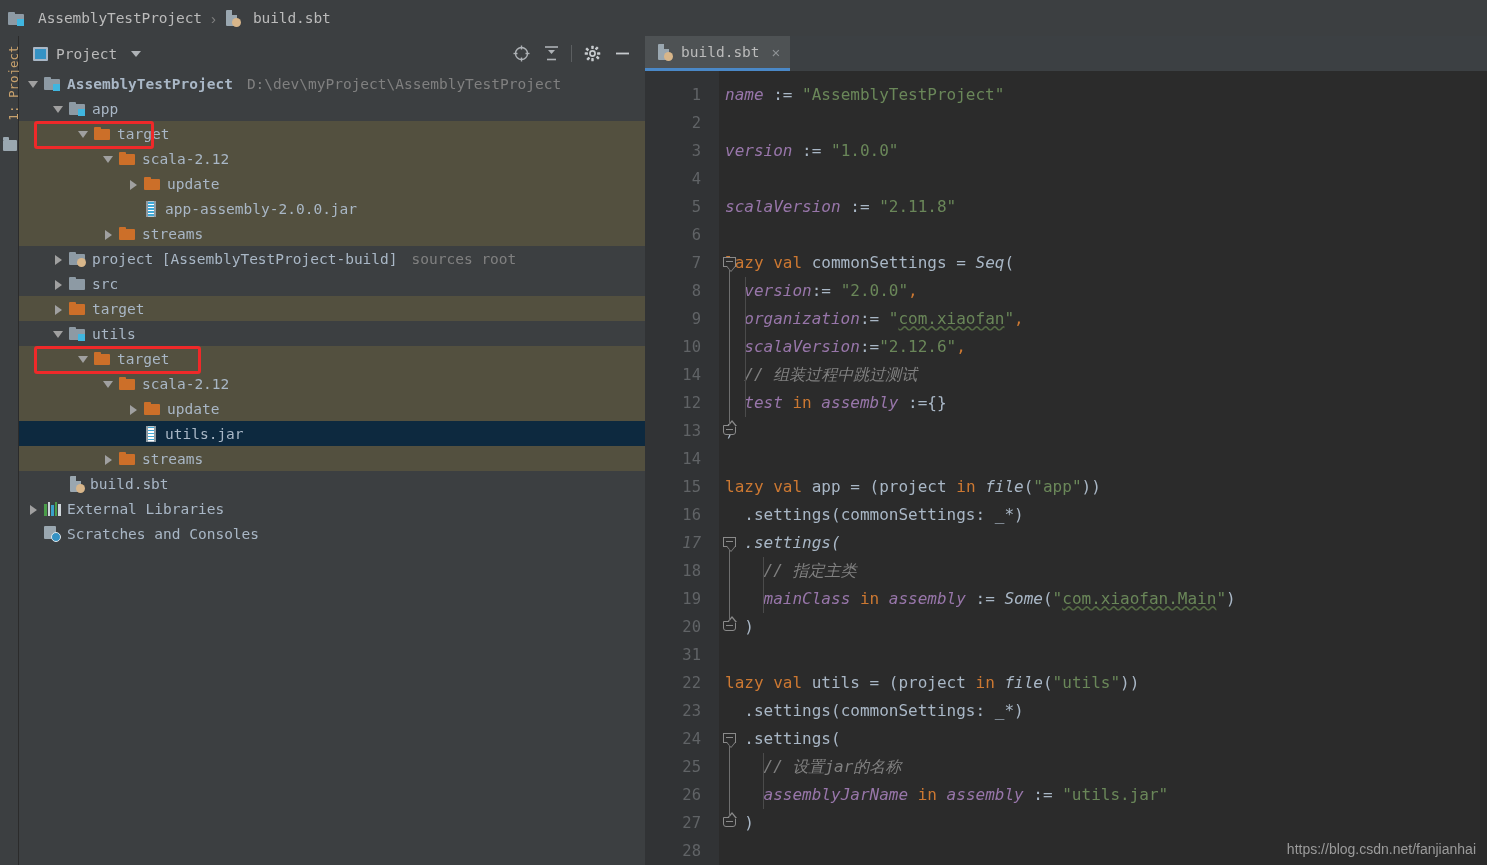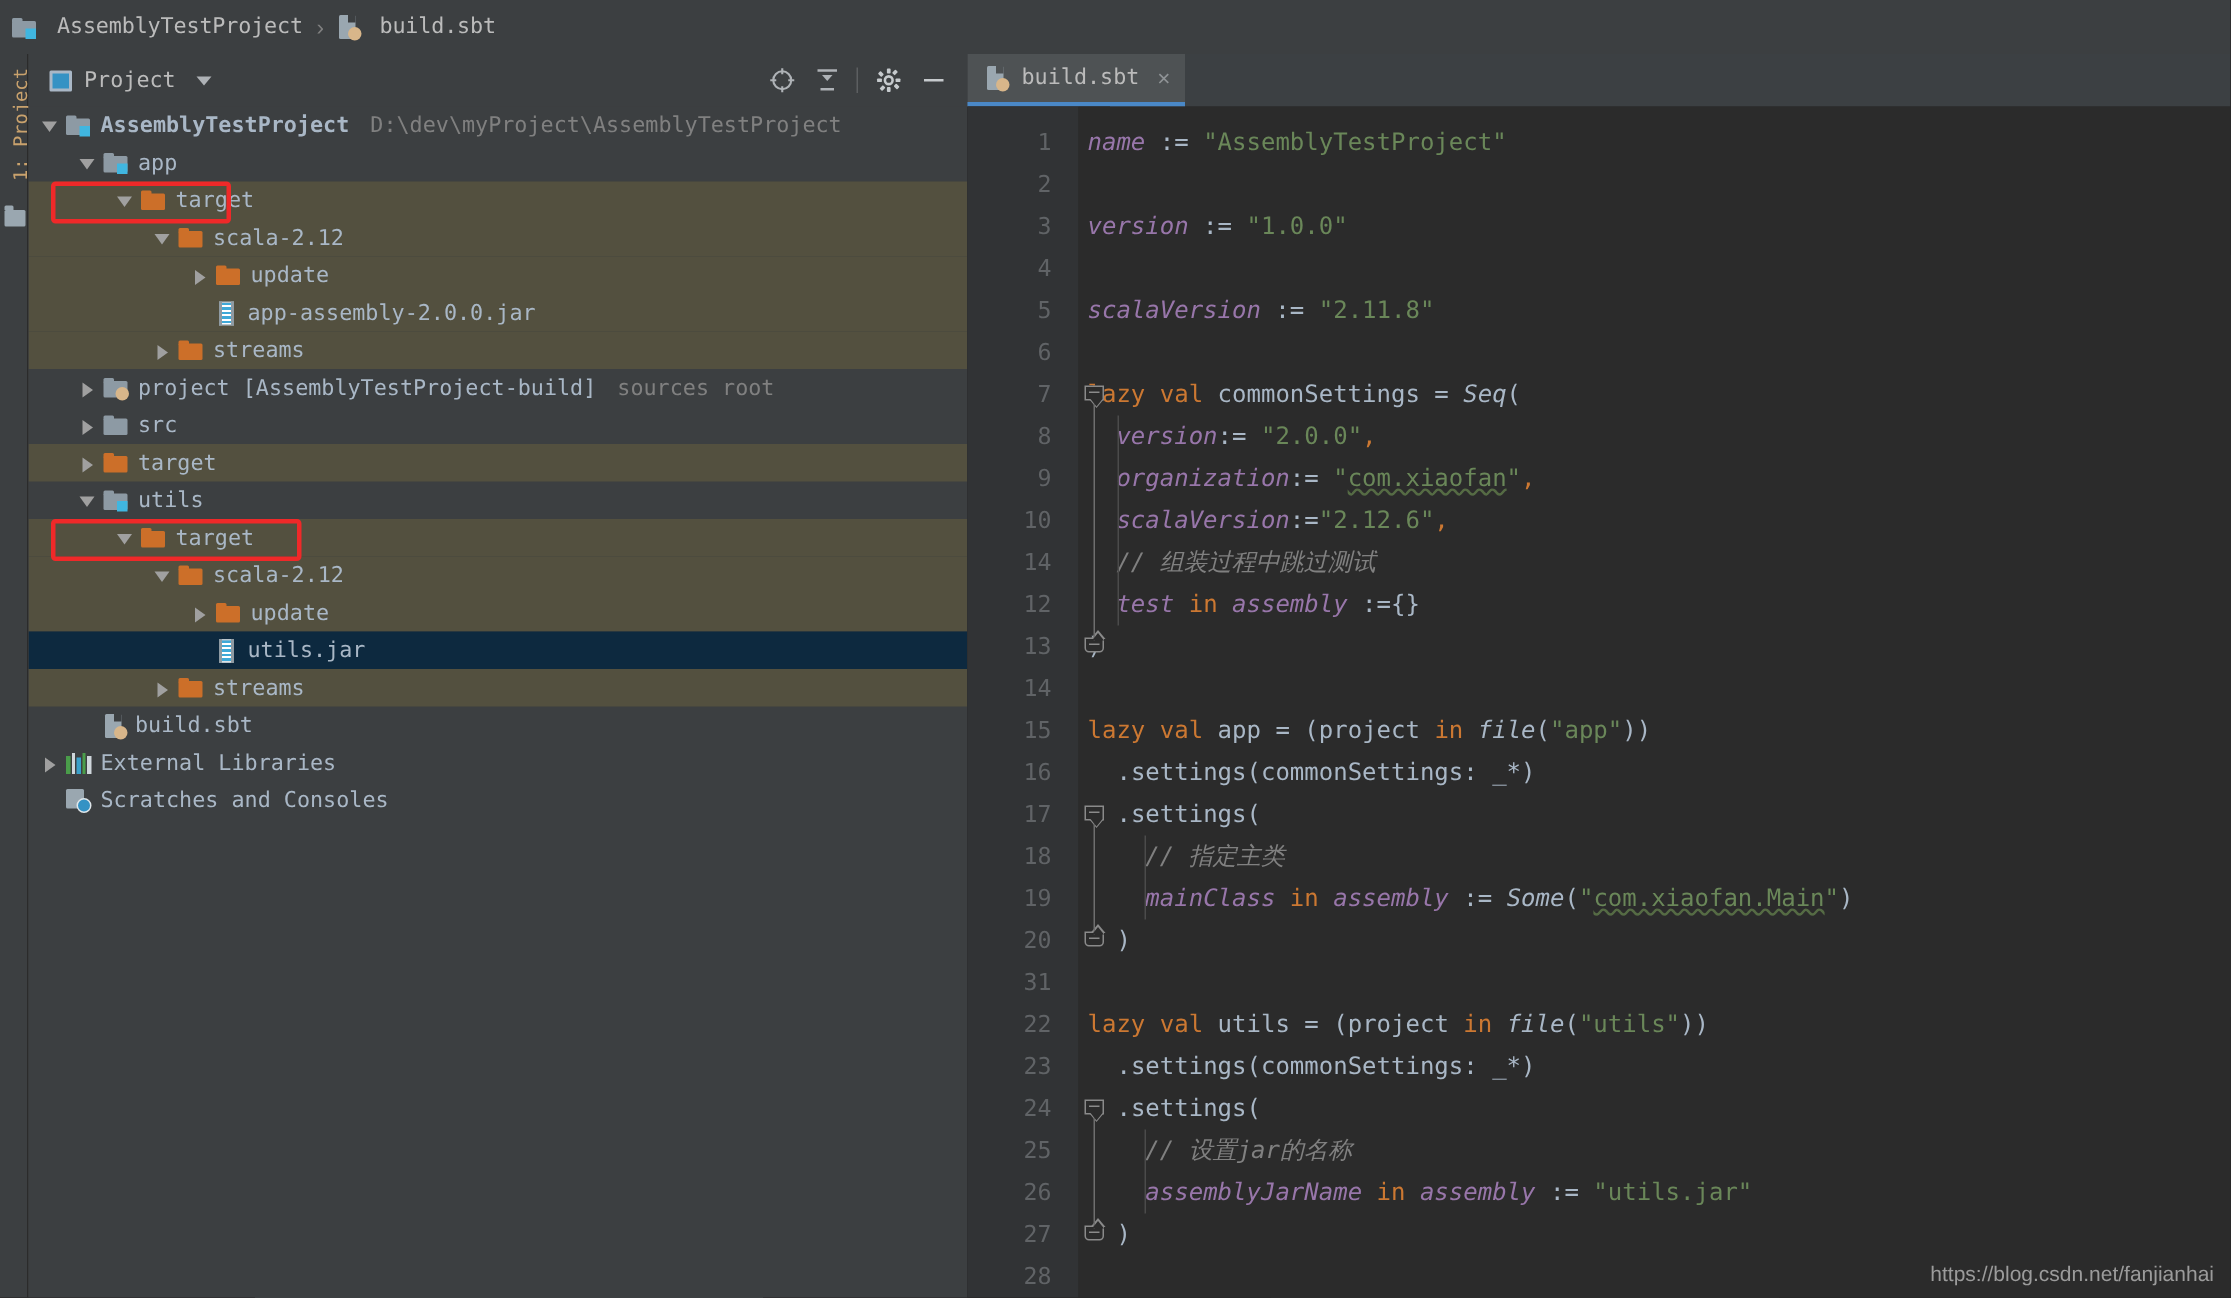--- a/index.html
+++ b/index.html
@@ -509,21 +509,21 @@
         <div class="code-row" style="position: absolute; left: 0px; top: 290px; width: 842px;"><span class="ln">14</span><span class="code-text"><span class="cmt">  // 组装过程中跳过测试</span></span></div>
         <div class="code-row" style="position: absolute; left: 0px; top: 318px; width: 842px;"><span class="ln">12</span><span class="code-text"><span class="plain"> </span><span class="plain"> </span><span class="ident">test</span><span class="plain"> </span><span class="k">in</span><span class="plain"> </span><span class="ident">assembly</span><span class="plain"> </span><span class="plain">:</span><span class="plain">=</span><span class="plain">{</span><span class="plain">}</span></span></div>
         <div class="code-row" style="position: absolute; left: 0px; top: 346px; width: 842px;"><span class="ln">13</span><span class="code-text"><span class="plain">)</span></span></div>
         <div class="fold close" style="top: 354px;">
           <span class="shape"></span>
           <span class="minus"></span>
         </div>
         <div class="code-row" style="position: absolute; left: 0px; top: 374px; width: 842px;"><span class="ln">14</span><span class="code-text"></span></div>
         <div class="code-row" style="position: absolute; left: 0px; top: 402px; width: 842px;"><span class="ln">15</span><span class="code-text"><span class="k">lazy</span><span class="plain"> </span><span class="k">val</span><span class="plain"> </span><span class="plain">app</span><span class="plain"> </span><span class="plain">=</span><span class="plain"> </span><span class="plain">(</span><span class="plain">project</span><span class="plain"> </span><span class="k">in</span><span class="plain"> </span><span class="type">file</span><span class="plain">(</span><span class="str">"app"</span><span class="plain">)</span><span class="plain">)</span></span></div>
         <div class="code-row" style="position: absolute; left: 0px; top: 430px; width: 842px;"><span class="ln">16</span><span class="code-text"><span class="plain"> </span><span class="plain"> </span><span class="plain">.</span><span class="plain">settings</span><span class="plain">(</span><span class="plain">commonSettings</span><span class="plain">:</span><span class="plain"> </span><span class="plain">_</span><span class="plain">*</span><span class="plain">)</span></span></div>
-        <div class="code-row" style="position: absolute; left: 0px; top: 458px; width: 842px;"><span class="ln">17</span><span class="code-text"><span class="plain"> </span><span class="plain"> </span><span class="plain">.</span><span class="plain">settings</span><span class="plain">(</span></span></div>
+        <div class="code-row" style="position: absolute; left: 0px; top: 458px; width: 842px; font-style: italic;"><span class="ln">17</span><span class="code-text"><span class="plain"> </span><span class="plain"> </span><span class="plain">.</span><span class="plain">settings</span><span class="plain">(</span></span></div>
         <div class="fold open" style="top: 466px;">
           <span class="shape"></span>
           <span class="minus"></span>
         </div>
         <div class="code-row" style="position: absolute; left: 0px; top: 486px; width: 842px;"><span class="ln">18</span><span class="code-text"><span class="cmt">    // 指定主类</span></span></div>
         <div class="code-row" style="position: absolute; left: 0px; top: 514px; width: 842px;"><span class="ln">19</span><span class="code-text"><span class="plain"> </span><span class="plain"> </span><span class="plain"> </span><span class="plain"> </span><span class="ident">mainClass</span><span class="plain"> </span><span class="k">in</span><span class="plain"> </span><span class="ident">assembly</span><span class="plain"> </span><span class="plain">:</span><span class="plain">=</span><span class="plain"> </span><span class="type">Some</span><span class="plain">(</span><span class="str">"<span class="sq">com.xiaofan.Main</span>"</span><span class="plain">)</span></span></div>
         <div class="code-row" style="position: absolute; left: 0px; top: 542px; width: 842px;"><span class="ln">20</span><span class="code-text"><span class="plain"> </span><span class="plain"> </span><span class="plain">)</span></span></div>
         <div class="fold close" style="top: 550px;">
           <span class="shape"></span>
           <span class="minus"></span>

